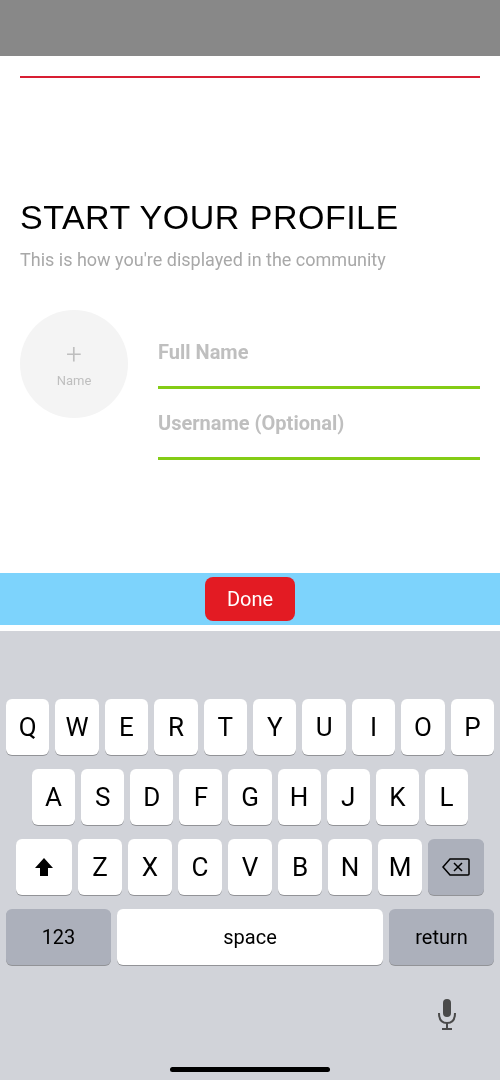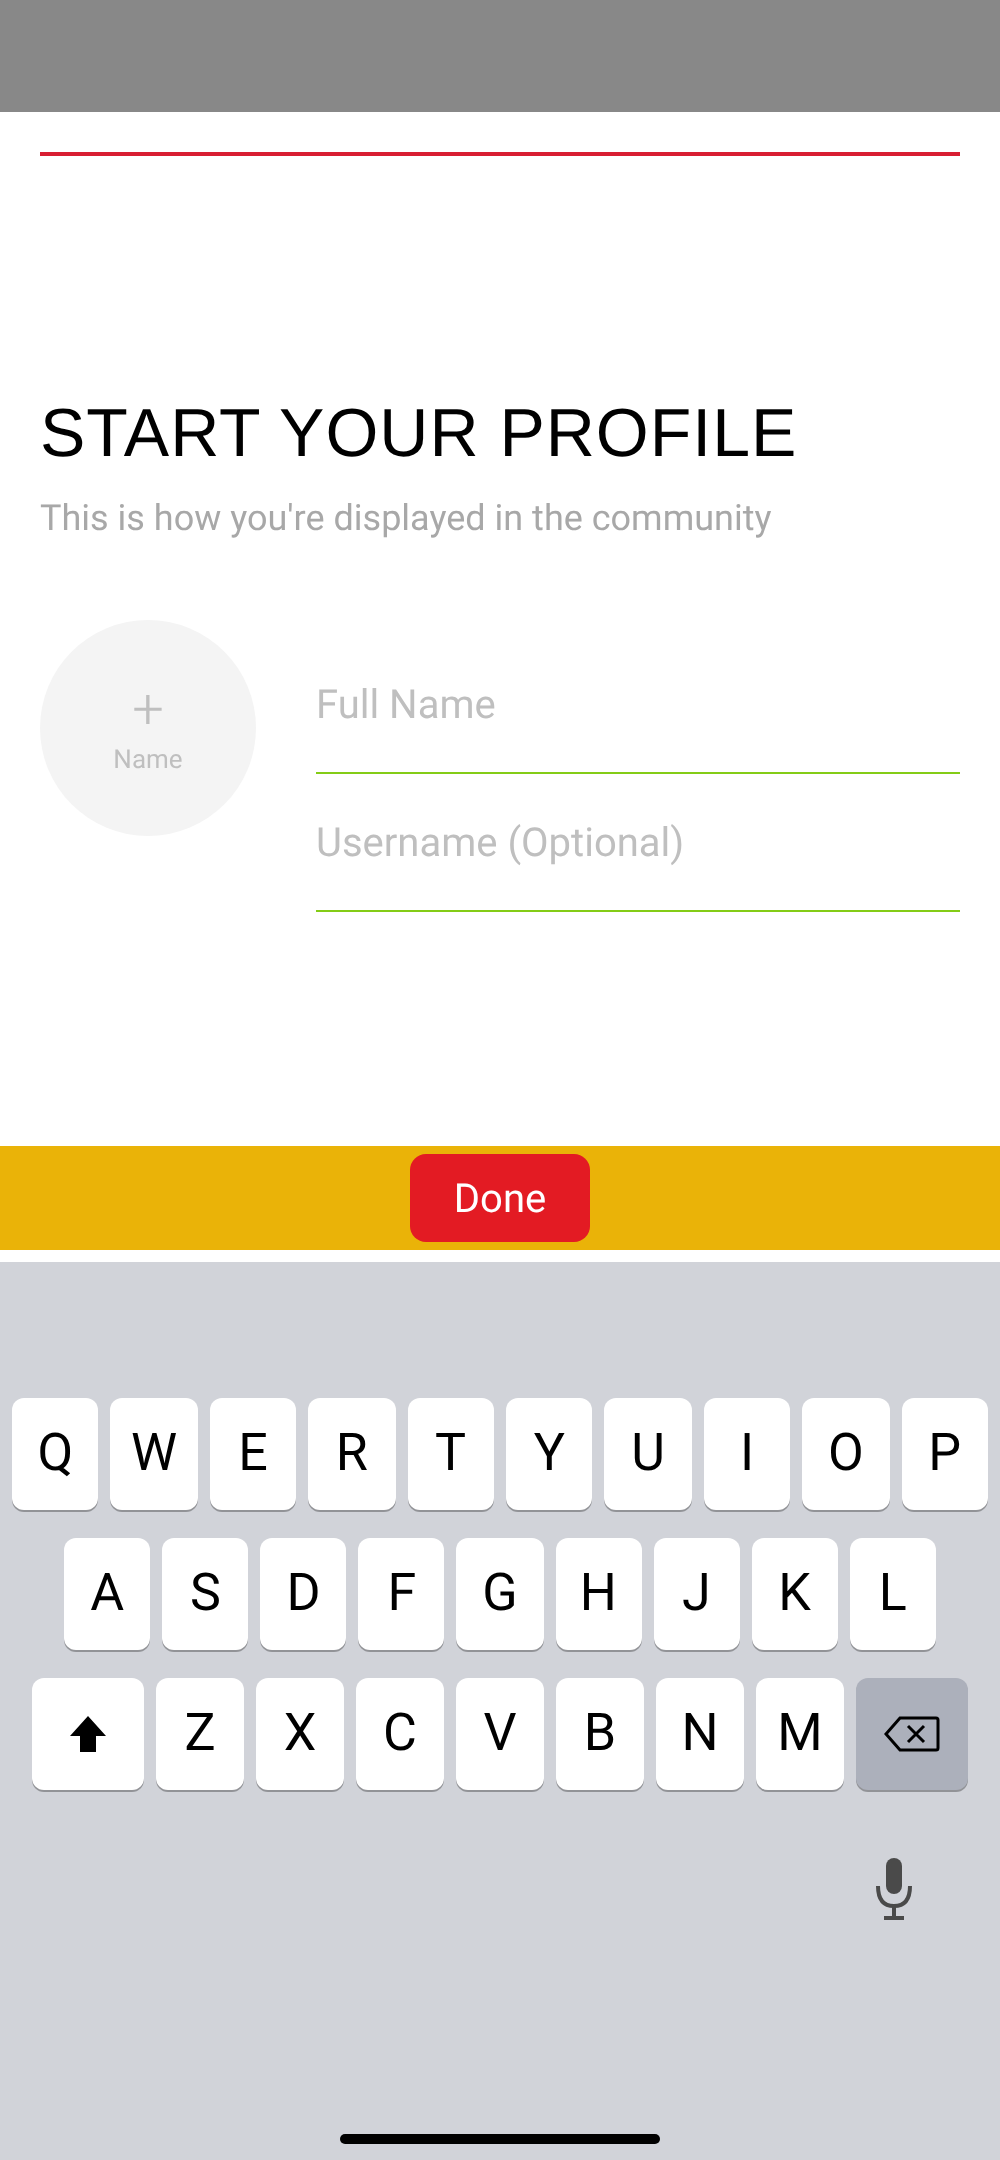--- a/index.html
+++ b/index.html
@@ -7,23 +7,23 @@
     .status-bar { width: 100%; height: 56px; background: #888888; }
     .progress-line { margin: 20px 20px 0; height: 2px; background: #d81e32; }
     .content { padding: 120px 20px 0; }
     .page-title { font-size: 34px; font-weight: 400; letter-spacing: 0.5px; color: #000; margin-bottom: 12px; font-stretch: condensed; font-family: Arial Black, Arial, sans-serif; }
     .page-subtitle { font-size: 18px; color: #a8a8a8; }
     .profile-area { display: flex; padding: 40px 20px 0; gap: 30px; }
     .photo-circle { width: 108px; height: 108px; border-radius: 50%; background: #f4f4f4; display: flex; flex-direction: column; align-items: center; justify-content: center; flex-shrink: 0; }
     .plus-icon { font-size: 28px; color: #bfbfbf; font-weight: 300; line-height: 1; margin-bottom: 4px; }
     .photo-text { font-size: 13px; color: #bfbfbf; }
     .fields { flex: 1; padding-top: 8px; }
-    .input-field { border: none; border-bottom: 1px solid #84cc16; width: 100%; padding: 22px 0 22px 0; font-size: 20px; color: #333; outline: none; }
+    .input-field { border: none; border-bottom: 3px solid #84cc16; width: 100%; padding: 22px 0 22px 0; font-size: 20px; color: #333; outline: none; font-weight: bold; }
     .input-field::placeholder { color: #bfbfbf; }
-    .accessory-bar { position: absolute; top: 573px; left: 0; right: 0; height: 52px; background: #eab308; display: flex; align-items: center; justify-content: center; }
+    .accessory-bar { position: absolute; top: 573px; left: 0; right: 0; height: 52px; background: #7dd3fc; display: flex; align-items: center; justify-content: center; }
     .done-btn { background: #e31b23; color: #fff; border: none; border-radius: 8px; padding: 10px 22px; font-size: 20px; font-weight: 400; }
     .keyboard { position: absolute; top: 631px; left: 0; right: 0; bottom: 0; background: #d1d3d9; padding-top: 68px; }
     .key-row { display: flex; justify-content: center; gap: 6px; margin-bottom: 14px; padding: 0 6px; }
     .key { background: #fff; border-radius: 6px; box-shadow: 0 1px 0 rgba(0,0,0,0.3); display: flex; align-items: center; justify-content: center; font-size: 26px; color: #000; height: 56px; flex: 1; max-width: 44px; }
     .shift-key { background: #fff; flex: 0 0 56px; max-width: none; }
     .delete-key { background: #acb0bb; flex: 0 0 56px; max-width: none; }
     .bottom-row { display: flex; gap: 6px; padding: 0 6px; margin-bottom: 14px; }
     .key-123 { background: #acb0bb; flex: 0 0 105px; border-radius: 6px; box-shadow: 0 1px 0 rgba(0,0,0,0.3); display: flex; align-items: center; justify-content: center; font-size: 20px; height: 56px; }
     .key-space { background: #fff; flex: 1; border-radius: 6px; box-shadow: 0 1px 0 rgba(0,0,0,0.3); display: flex; align-items: center; justify-content: center; font-size: 20px; height: 56px; }
     .key-return { background: #acb0bb; flex: 0 0 105px; border-radius: 6px; box-shadow: 0 1px 0 rgba(0,0,0,0.3); display: flex; align-items: center; justify-content: center; font-size: 20px; height: 56px; }
@@ -98,20 +98,25 @@
     <div class="key">B</div>
     <div class="key">N</div>
     <div class="key">M</div>
     <div class="key delete-key">
       <svg class="delete-svg" viewBox="0 0 28 20">
         <path d="M8 2 L26 2 Q27 2 27 3 L27 17 Q27 18 26 18 L8 18 L1 10 Z" fill="none" stroke="#000" stroke-width="1.5"></path>
         <path d="M12 6 L20 14 M20 6 L12 14" stroke="#000" stroke-width="1.5"></path>
       </svg>
     </div>
   </div>
+  <div class="bottom-row">
+    <div class="key-123">123</div>
+    <div class="key-space">space</div>
+    <div class="key-return">return</div>
+  </div>
   <div class="mic-area">
     <svg class="mic-svg" viewBox="0 0 26 36">
       <rect x="9" y="2" width="8" height="18" rx="4" fill="#4a4a4a"></rect>
       <path d="M5 16 Q5 26 13 26 Q21 26 21 16" fill="none" stroke="#4a4a4a" stroke-width="2"></path>
       <line x1="13" y1="26" x2="13" y2="32" stroke="#4a4a4a" stroke-width="2"></line>
       <line x1="8" y1="32" x2="18" y2="32" stroke="#4a4a4a" stroke-width="2"></line>
     </svg>
   </div>
 </div>
 

